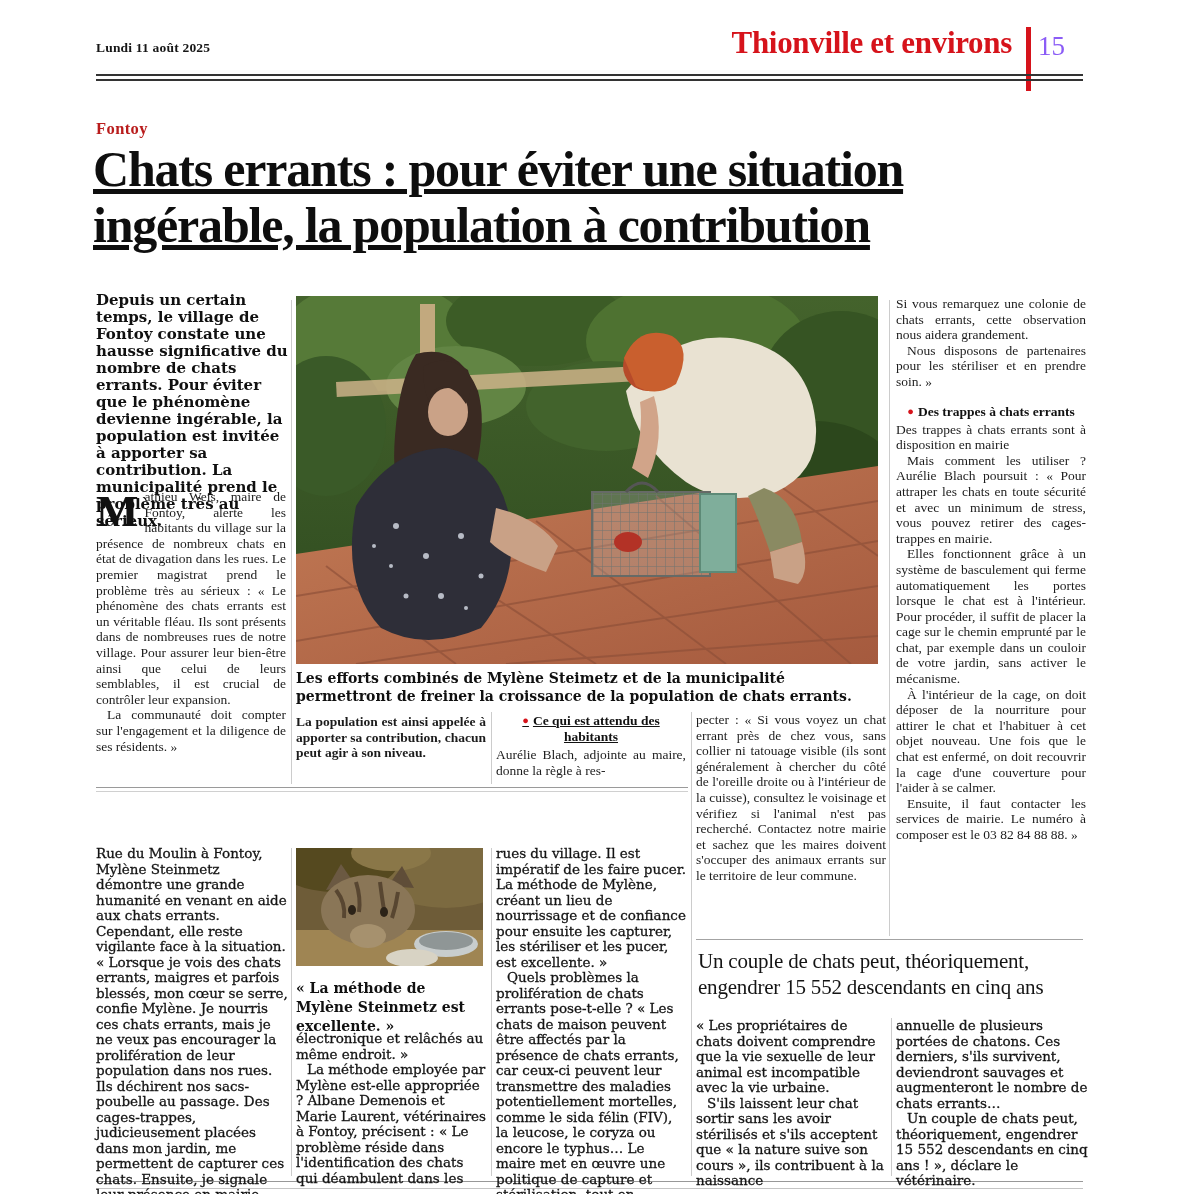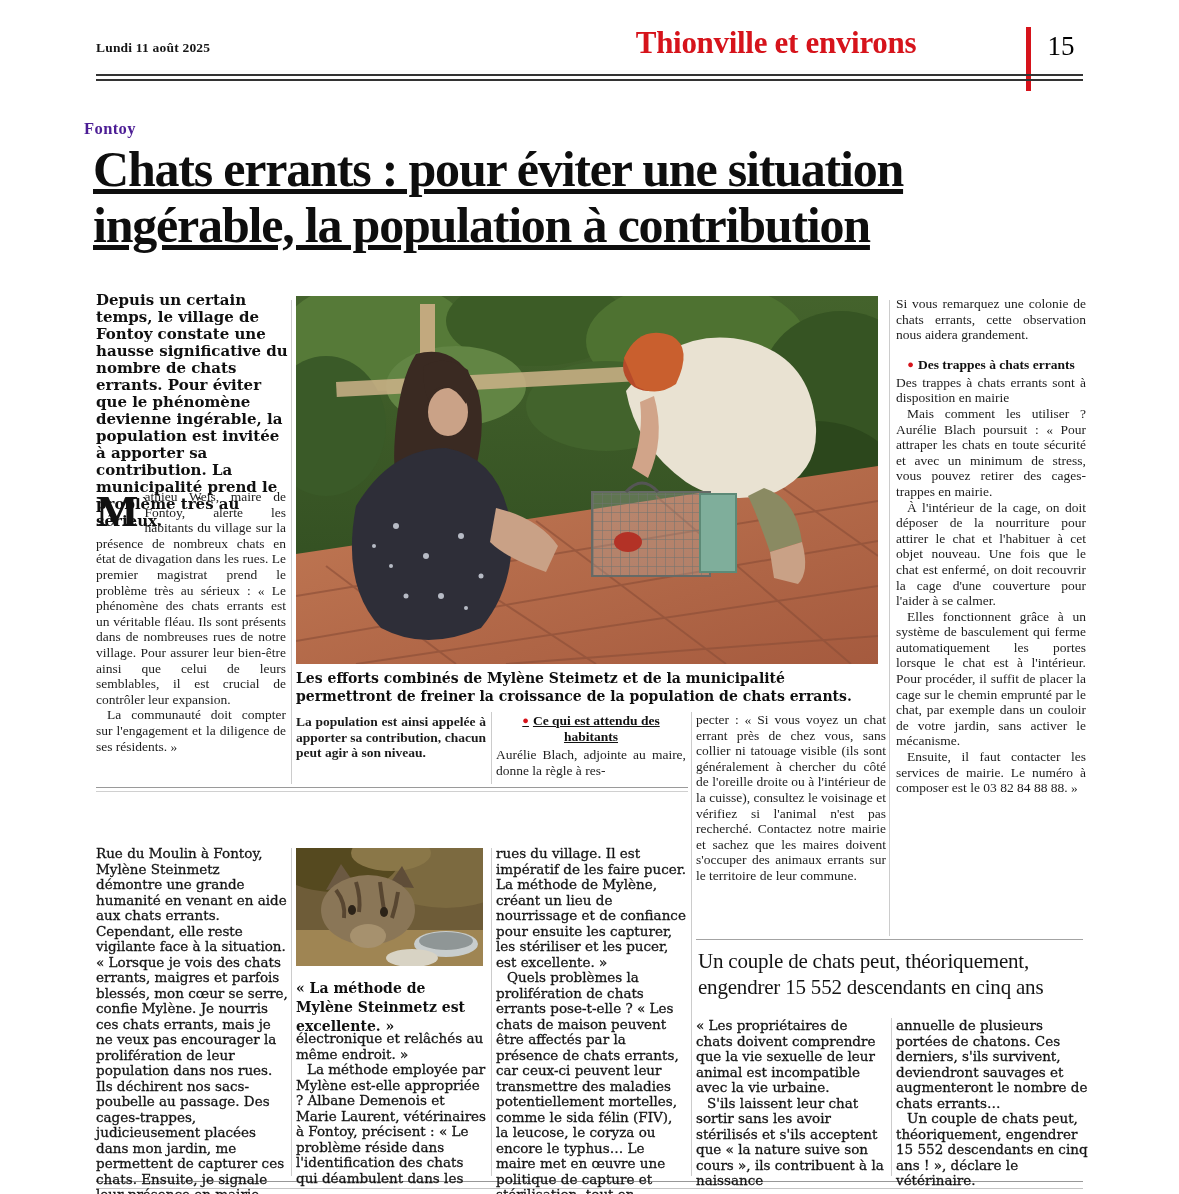--- a/index.html
+++ b/index.html
@@ -4,28 +4,28 @@
 <style>
   * { margin:0; padding:0; box-sizing:border-box; }
   html,body { background:#ffffff; }
   .page {
     position:relative; width:1179px; height:1194px; background:#fff;
     font-family:"Liberation Serif",serif; color:#1a1a1a; overflow:hidden;
     -webkit-hyphens:auto; hyphens:auto;
   }
   
   .date       { position:absolute; left:96px;  top:40px;  font:bold 13.5px/16px "Liberation Serif",serif; color:#161616; letter-spacing:.2px; }
-  .section-title { position:absolute; left:540px; top:25px; width:472px; text-align:center;
+  .section-title { position:absolute; left:540px; top:25px; width:472px; text-align:right;
                    font:bold 31px/36px "Liberation Serif",serif; color:#d6131b; letter-spacing:-.3px; }
   .redbar     { position:absolute; left:1026px; top:27px; width:5px; height:64px; background:#d6131b; }
-  .pagenum    { position:absolute; left:1038px; top:30px; width:46px; text-align:center; font:27px/32px "Liberation Serif",serif; color:#000000; }
+  .pagenum    { position:absolute; left:1038px; top:30px; width:46px; font:27px/32px "Liberation Serif",serif; color:#8b5cf6; }
   .hdr-rule   { position:absolute; left:96px; top:74px; width:987px; height:7px;
                 border-top:2px solid #333; border-bottom:2px solid #333; }
   
-  .kicker     { position:absolute; left:84px; top:119px; font:bold 16.5px/19px "Liberation Serif",serif; color:#4c1d95; letter-spacing:.4px; }
+  .kicker     { position:absolute; left:96px; top:119px; font:bold 16.5px/19px "Liberation Serif",serif; color:#b91c1c; letter-spacing:.4px; }
   .headline1  { position:absolute; left:93px; top:141px; width:1002px;
                 font:bold 50px/56px "Liberation Serif",serif; color:#0e0e0e; letter-spacing:-1.2px;text-decoration:underline; }
   
   .lead  { position:absolute; left:96px; top:292px; width:194px;
            font:bold 15px/17px "DejaVu Serif",serif; color:#101010; }
   .a1col { position:absolute; width:190px; font:13.5px/15.6px "Liberation Serif",serif;
            color:#1c1c1c; text-align:justify; }
   .a1col p.ind { text-indent:11px; }
   #a1c1 { left:96px;  top:489px; }
   #a1c2 { left:296px; top:714px;font-weight:bold; }
@@ -173,25 +173,26 @@
     <h3 class="shead first"><span class="bullet">●</span><span>Ce qui est attendu des habitants</span></h3>
     <p>Aurélie Blach, adjointe au maire, donne la règle à res-</p>
   </div>
 
   <div class="a1col" id="a1c4">
     <p>pecter : « Si vous voyez un chat errant près de chez vous, sans collier ni tatouage visible (ils sont généralement à chercher du côté de l'oreille droite ou à l'intérieur de la cuisse), consultez le voisinage et vérifiez si l'animal n'est pas recherché. Contactez notre mairie et sachez que les maires doivent s'occuper des animaux errants sur le territoire de leur commune.</p>
   </div>
 
   <div class="a1col" id="a1c5">
     <p>Si vous remarquez une colonie de chats errants, cette observation nous aidera grandement.</p>
+    <p class="ind">Nous disposons de partenaires pour les stériliser et en prendre soin. »</p>
     <h3 class="shead"><span class="bullet">●</span><span>Des trappes à chats errants</span></h3>
     <p>Des trappes à chats errants sont à disposition en mairie</p>
     <p class="ind">Mais comment les utiliser ? Aurélie Blach poursuit : « Pour attraper les chats en toute sécurité et avec un minimum de stress, vous pouvez retirer des cages-trappes en mairie.</p>
+    <p class="ind">Elles fonctionnent grâce à un système de basculement qui ferme automatiquement les portes lorsque le chat est à l'intérieur. Pour procéder, il suffit de placer la cage sur le chemin emprunté par le chat, par exemple dans un couloir de votre jardin, sans activer le mécanisme.</p>
     <p class="ind">À l'intérieur de la cage, on doit déposer de la nourriture pour attirer le chat et l'habituer à cet objet nouveau. Une fois que le chat est enfermé, on doit recouvrir la cage d'une couverture pour l'aider à se calmer.</p>
-    <p class="ind">Elles fonctionnent grâce à un système de basculement qui ferme automatiquement les portes lorsque le chat est à l'intérieur. Pour procéder, il suffit de placer la cage sur le chemin emprunté par le chat, par exemple dans un couloir de votre jardin, sans activer le mécanisme.</p>
     <p class="ind">Ensuite, il faut contacter les services de mairie. Le numéro à composer est le 03 82 84 88 88. »</p>
   </div>
 
   <div class="ruleA"></div>
   <div class="ruleB"></div>
   <div class="bottom-rule"></div>
   <div class="v" id="v1"></div>
   <div class="v" id="v2"></div>
   <div class="v" id="v3"></div>
   <div class="v" id="v4"></div>

